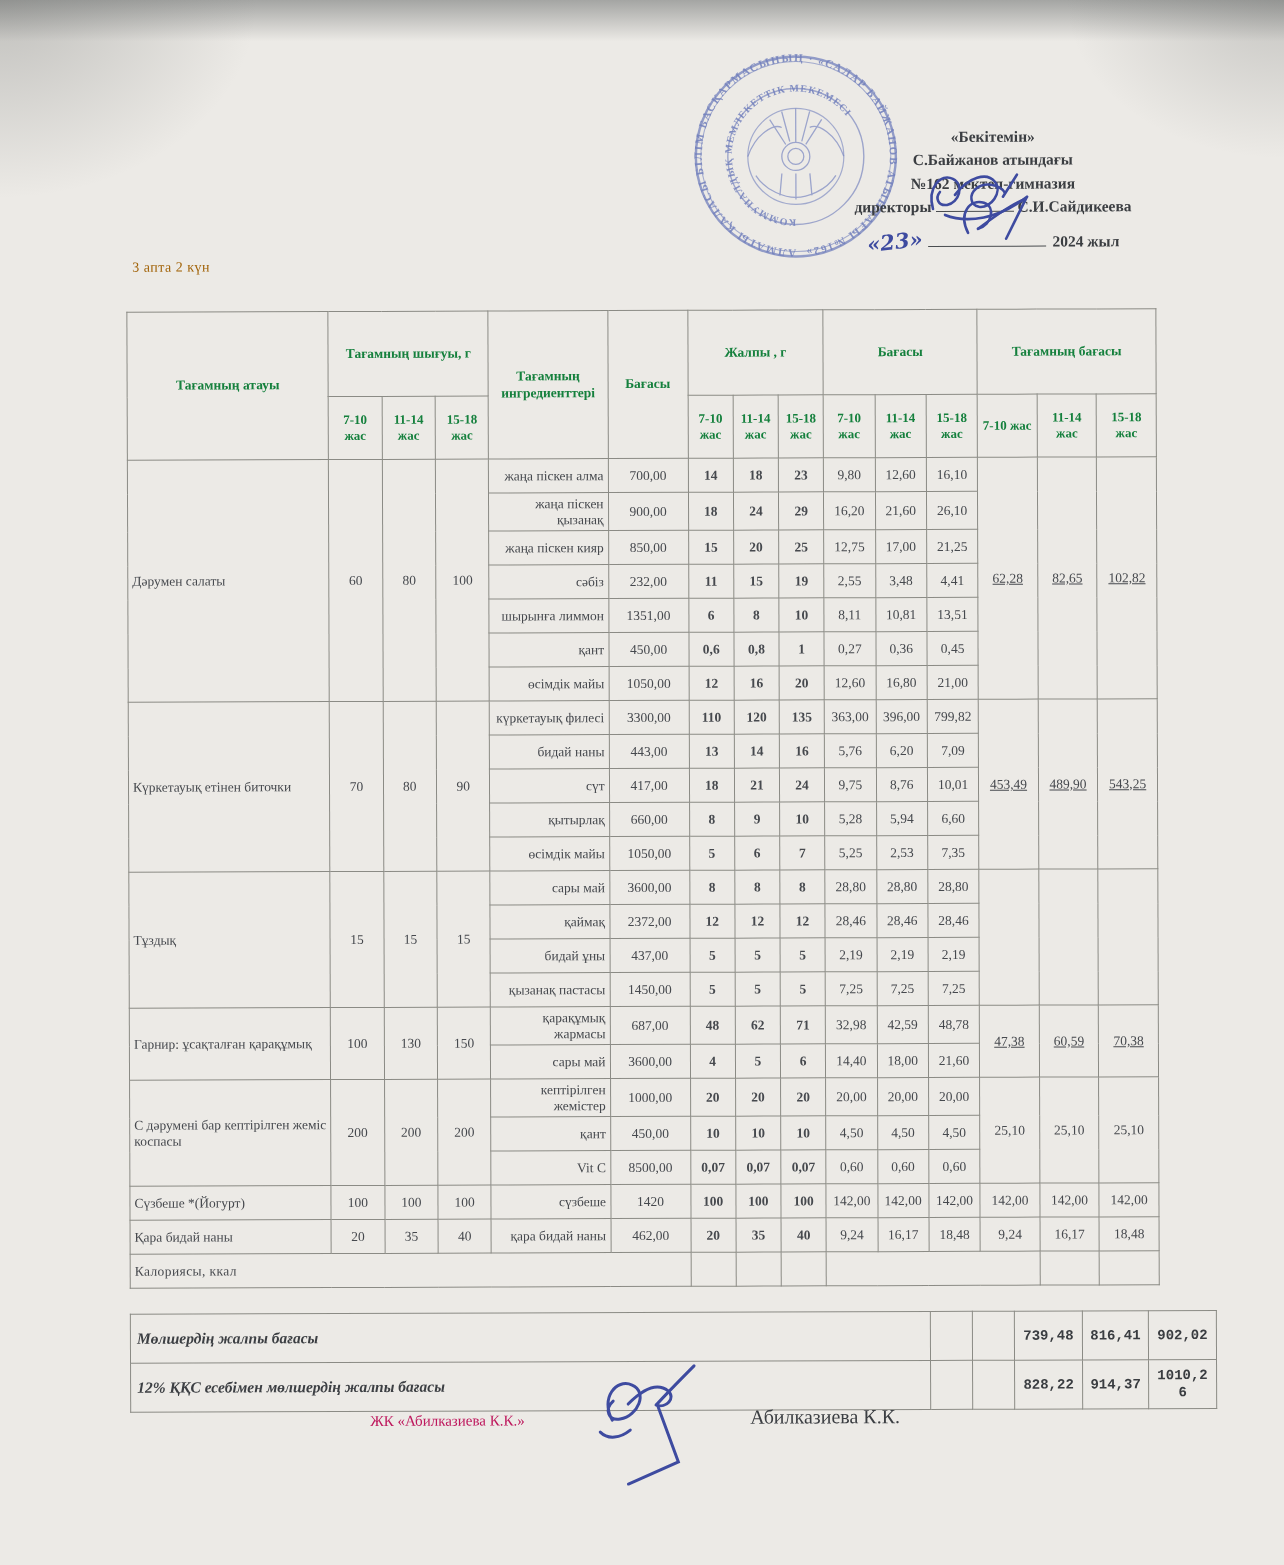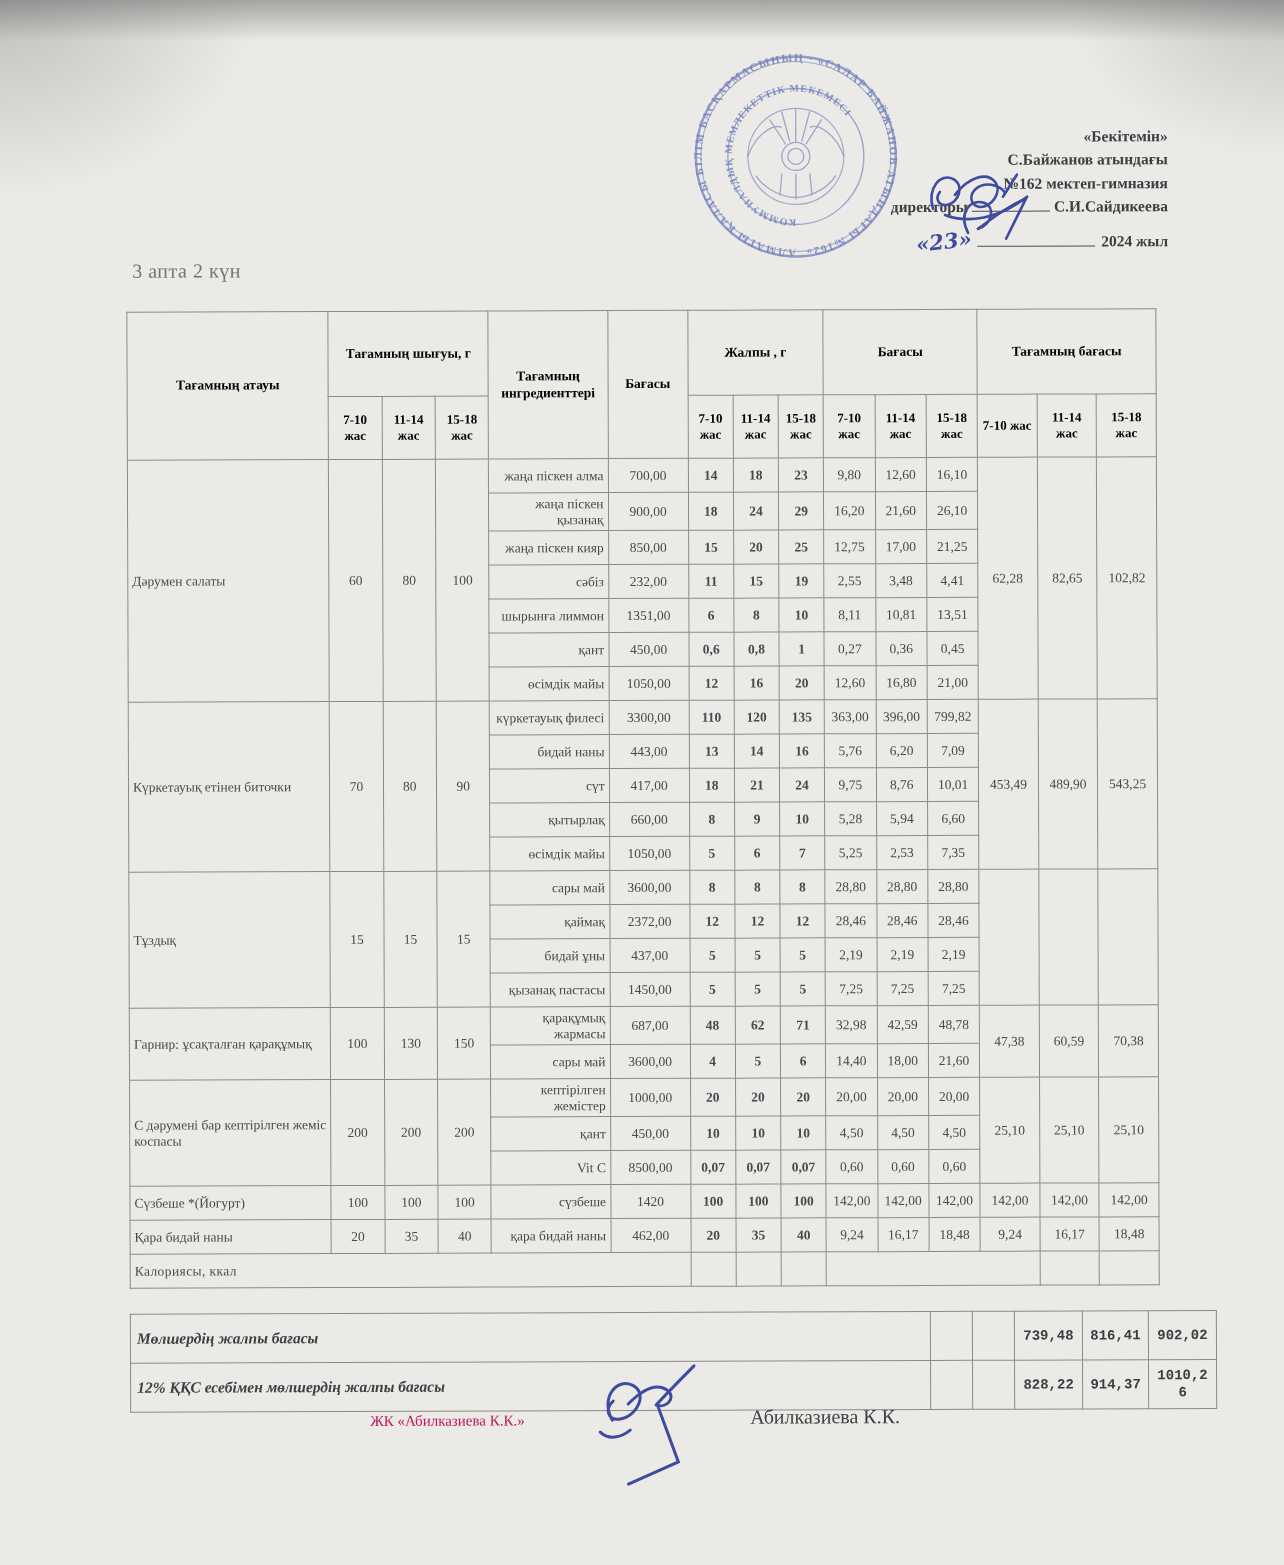--- a/index.html
+++ b/index.html
@@ -12,46 +12,46 @@
   .scan-top{position:absolute;top:0;left:0;right:0;height:46px;
     background:linear-gradient(#a4a5a3 0%, rgba(236,234,230,0) 90%);pointer-events:none;}
   .scan-corner-left{position:absolute;top:0;left:0;width:260px;height:200px;
     background:radial-gradient(ellipse at 0% 0%, rgba(110,112,110,0.35), rgba(110,112,110,0) 70%);pointer-events:none;}
   .scan-corner-right{position:absolute;top:0;right:0;width:220px;height:160px;
     background:radial-gradient(ellipse at 100% 0%, rgba(110,112,110,0.30), rgba(110,112,110,0) 70%);pointer-events:none;}
   .sheet{position:absolute;inset:0;transform:rotate(-0.2deg);}
 
   
   .stamp{position:absolute;left:688px;top:46px;width:220px;height:222px;opacity:.8;}
-  .approval{position:absolute;left:820px;top:126px;width:350px;text-align:right;
+  .approval{position:absolute;left:820px;top:126px;width:350px;text-align:center;
     font-weight:bold;font-size:15.5px;line-height:1.5;color:#3b3e42;}
   .approval .line{white-space:nowrap;}
   .sig-gap{display:inline-block;width:78px;border-bottom:1px solid #4a4d50;height:13px;margin:0 4px;position:relative;}
   .date-line{margin-top:6px;}
   .hand{color:#3e4ba0;font-style:italic;font-size:21px;font-family:"DejaVu Serif",serif;
     display:inline-block;transform:rotate(-6deg);position:relative;top:2px;}
   .date-gap{display:inline-block;width:118px;border-bottom:1px solid #4a4d50;height:13px;margin:0 6px;}
   .director-sig{position:absolute;left:925px;top:168px;width:120px;height:64px;}
   .month-scrawl{position:absolute;left:958px;top:196px;width:86px;height:52px;}
-  .week-label{position:absolute;left:134px;top:258px;font-size:20px;color:#737373;letter-spacing:.5px;}
+  .week-label{position:absolute;left:134px;top:258px;font-size:14px;color:#a16207;letter-spacing:.5px;}
 
   
   table.menu{border-collapse:collapse;position:absolute;left:128px;top:310px;width:1030px;
     font-size:13.5px;table-layout:fixed;}
   .menu th,.menu td{border:1px solid #8b8b85;padding:3px 4px;vertical-align:middle;
     overflow:hidden;word-wrap:break-word;}
-  .menu thead th{font-weight:bold;text-align:center;color:#000000;font-size:13.5px;line-height:1.25;}
+  .menu thead th{font-weight:bold;text-align:center;color:#15803d;font-size:13.5px;line-height:1.25;}
   .menu thead tr.grp th{height:78px;}
   .menu thead tr.sub th{height:56px;font-size:13px;}
   .menu td{height:27px;line-height:1.15;color:#46494e;}
   .dish-name{text-align:left;vertical-align:top;padding-top:5px;color:#5a5e63;}
   .num{text-align:center;}
   .top{vertical-align:top;padding-top:5px;}
   .bold{font-weight:bold;color:#303336;}
-  .faint{color:#a9aeb7;}
+  .faint{color:#a9aeb7;text-decoration:underline;}
   .ing{text-align:right;color:#4a4d52;}
   .cal-label{text-align:left;color:#3f4246;letter-spacing:.4px;height:24px;}
 
   
   table.sum{border-collapse:collapse;position:absolute;left:128px;top:1312px;width:1086px;table-layout:fixed;}
   .sum td{border:1px solid #8b8b85;padding:3px 6px;height:42px;}
   .sum .sum-label{font-weight:bold;font-style:italic;font-size:15.5px;color:#3c3f43;text-align:left;}
   .sum .sum-val{font-weight:bold;font-size:14px;text-align:center;color:#3a3d41;word-wrap:break-word;line-height:1.2;font-family:Liberation Mono, monospace;}
 
   

